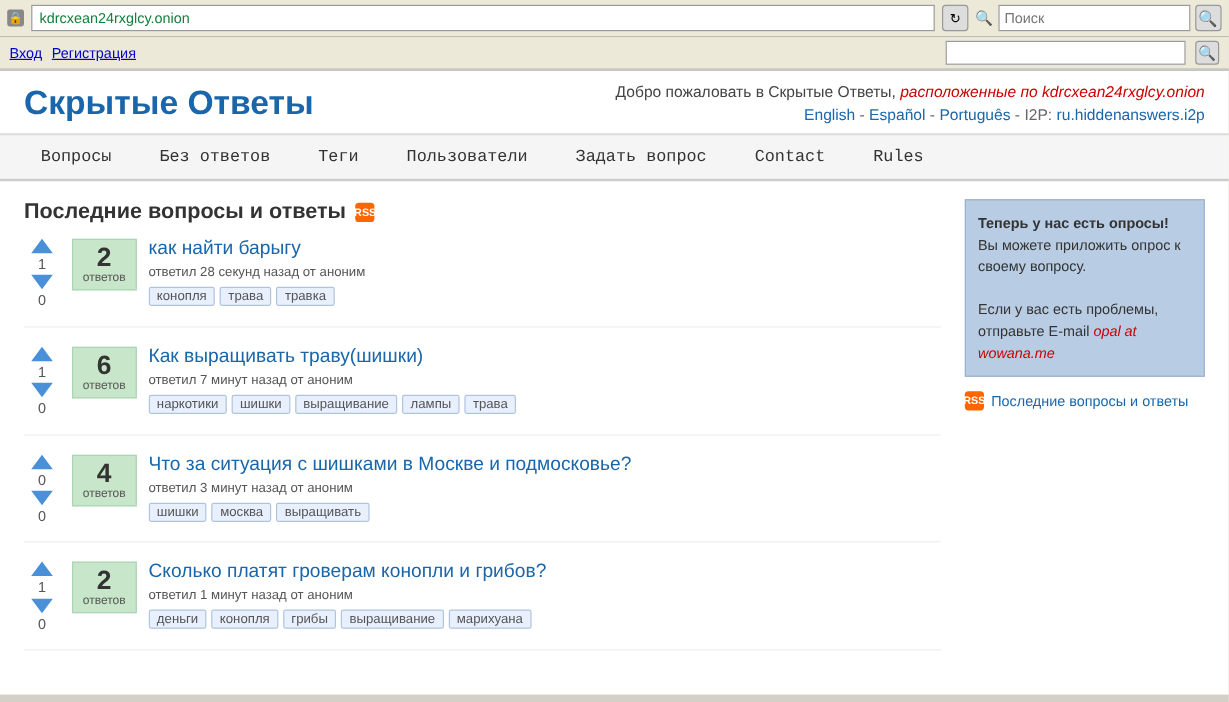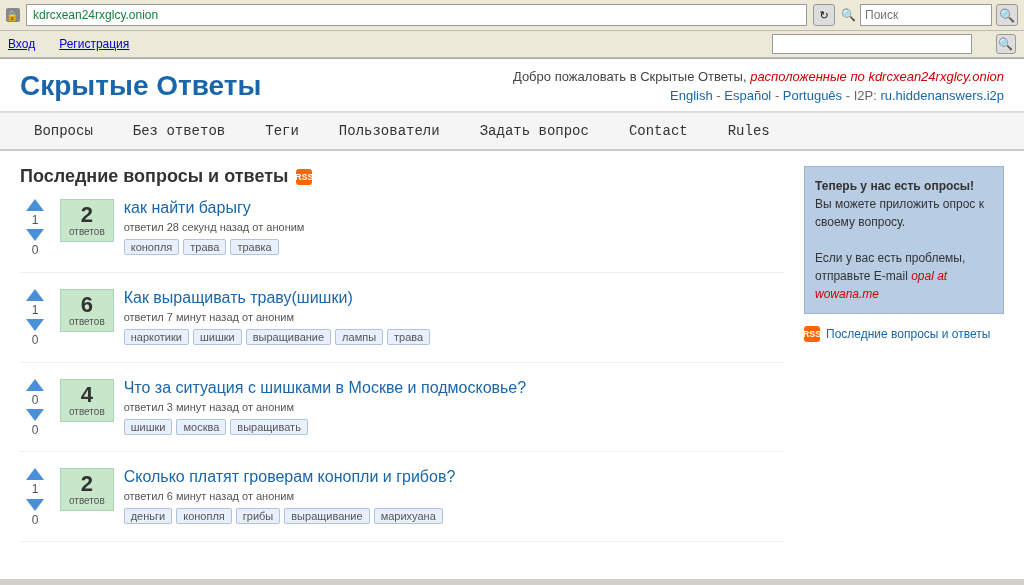--- a/index.html
+++ b/index.html
@@ -6,23 +6,23 @@
     body { font-family: Arial, sans-serif; font-size: 13px; background: #d4d0c8; }
 
     
     .browser-chrome { background: #ece9d8; border-bottom: 1px solid #aaa; }
     .browser-toolbar { display: flex; align-items: center; padding: 4px 6px; gap: 6px; background: #ece9d8; border-bottom: 1px solid #bbb; }
     .browser-icon { width: 16px; height: 16px; background: #888; border-radius: 2px; flex-shrink: 0; }
     .address-bar { flex: 1; height: 22px; border: 1px solid #999; background: white; padding: 0 6px; font-size: 12px; display: flex; align-items: center; }
     .address-bar span { color: #15803d; font-size: 12px; }
     .refresh-btn { width: 22px; height: 22px; background: #ddd; border: 1px solid #999; border-radius: 3px; display: flex; align-items: center; justify-content: center; cursor: pointer; font-size: 11px; }
     .search-area { display: flex; align-items: center; gap: 4px; }
-    .search-box { height: 22px; width: 132px; border: 1px solid #999; padding: 0 4px; font-size: 12px; }
+    .search-box { height: 22px; width: 160px; border: 1px solid #999; padding: 0 4px; font-size: 12px; }
     .search-btn { width: 22px; height: 22px; background: #ddd; border: 1px solid #999; border-radius: 3px; cursor: pointer; display: flex; align-items: center; justify-content: center; }
-    .bookmark-bar { padding: 3px 8px; background: #ece9d8; border-bottom: 1px solid #bbb; display: flex; gap: 24px; align-items: center; font-size: 12px; }
+    .bookmark-bar { padding: 3px 8px; background: #ece9d8; border-bottom: 1px solid #bbb; display: flex; gap: 8px; align-items: center; font-size: 12px; }
     .bookmark-link { color: #0000cc; text-decoration: underline; cursor: pointer; }
 
     
     .page-wrapper { background: white; min-height: 520px; }
     .page-header { padding: 10px 20px 8px; border-bottom: 2px solid #ddd; display: flex; align-items: center; justify-content: space-between; }
     .site-title { font-size: 28px; font-weight: bold; color: #1a66aa; }
     .header-right { text-align: right; font-size: 13px; }
     .header-welcome { color: #444; }
     .header-welcome .onion-link { color: #cc0000; font-style: italic; }
     .header-langs { margin-top: 4px; }
@@ -203,21 +203,21 @@
       <div class="vote-num">1</div>
       <div class="vote-arrow-down"></div>
       <div class="vote-num">0</div>
     </div>
     <div class="answer-count-box has-answers">
       <div class="answer-num">2</div>
       <div class="answer-label">ответов</div>
     </div>
     <div class="question-body">
       <a class="question-title">Сколько платят гроверам конопли и грибов?</a>
-      <div class="question-meta"><span class="answered">ответил 6 минут назад от аноним</span></div>
+      <div class="question-meta"><span class="answered">ответил 1 минут назад от аноним</span></div>
       <div class="tags">
                 <span class="tag">деньги</span>
                 <span class="tag">конопля</span>
                 <span class="tag">грибы</span>
                 <span class="tag">выращивание</span>
                 <span class="tag">марихуана</span>
               </div>
     </div>
   </div>
         </div>

